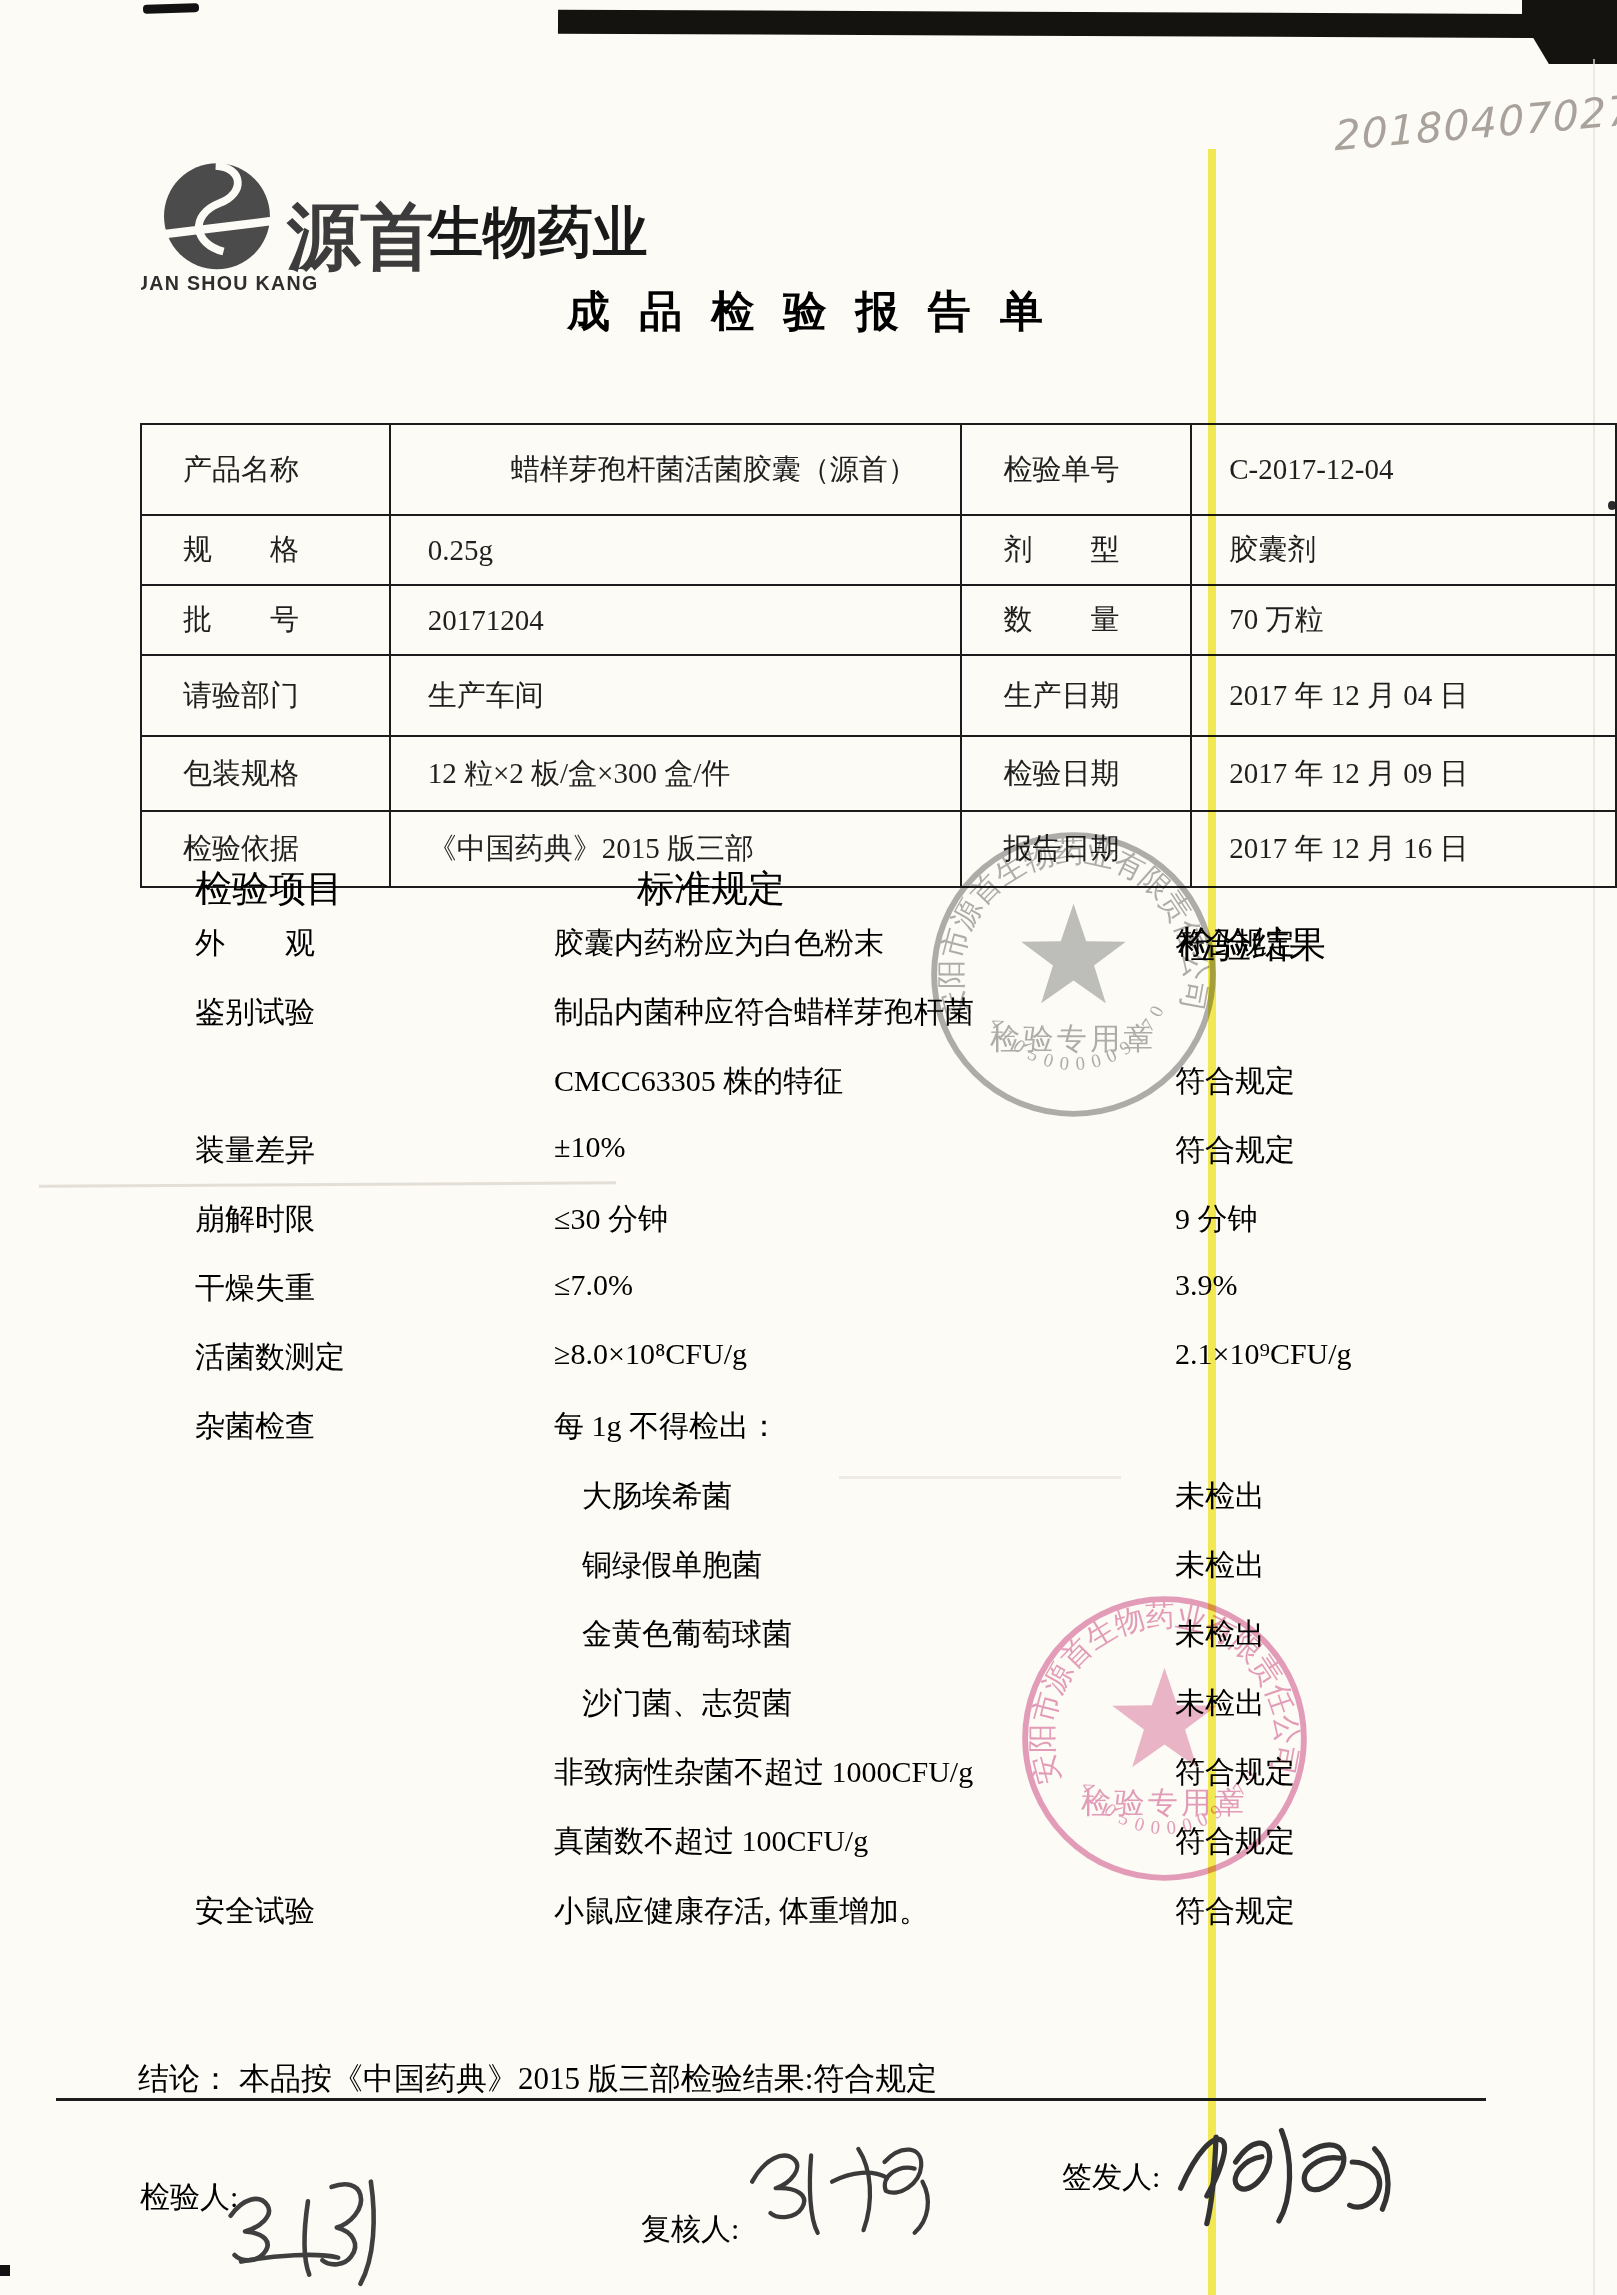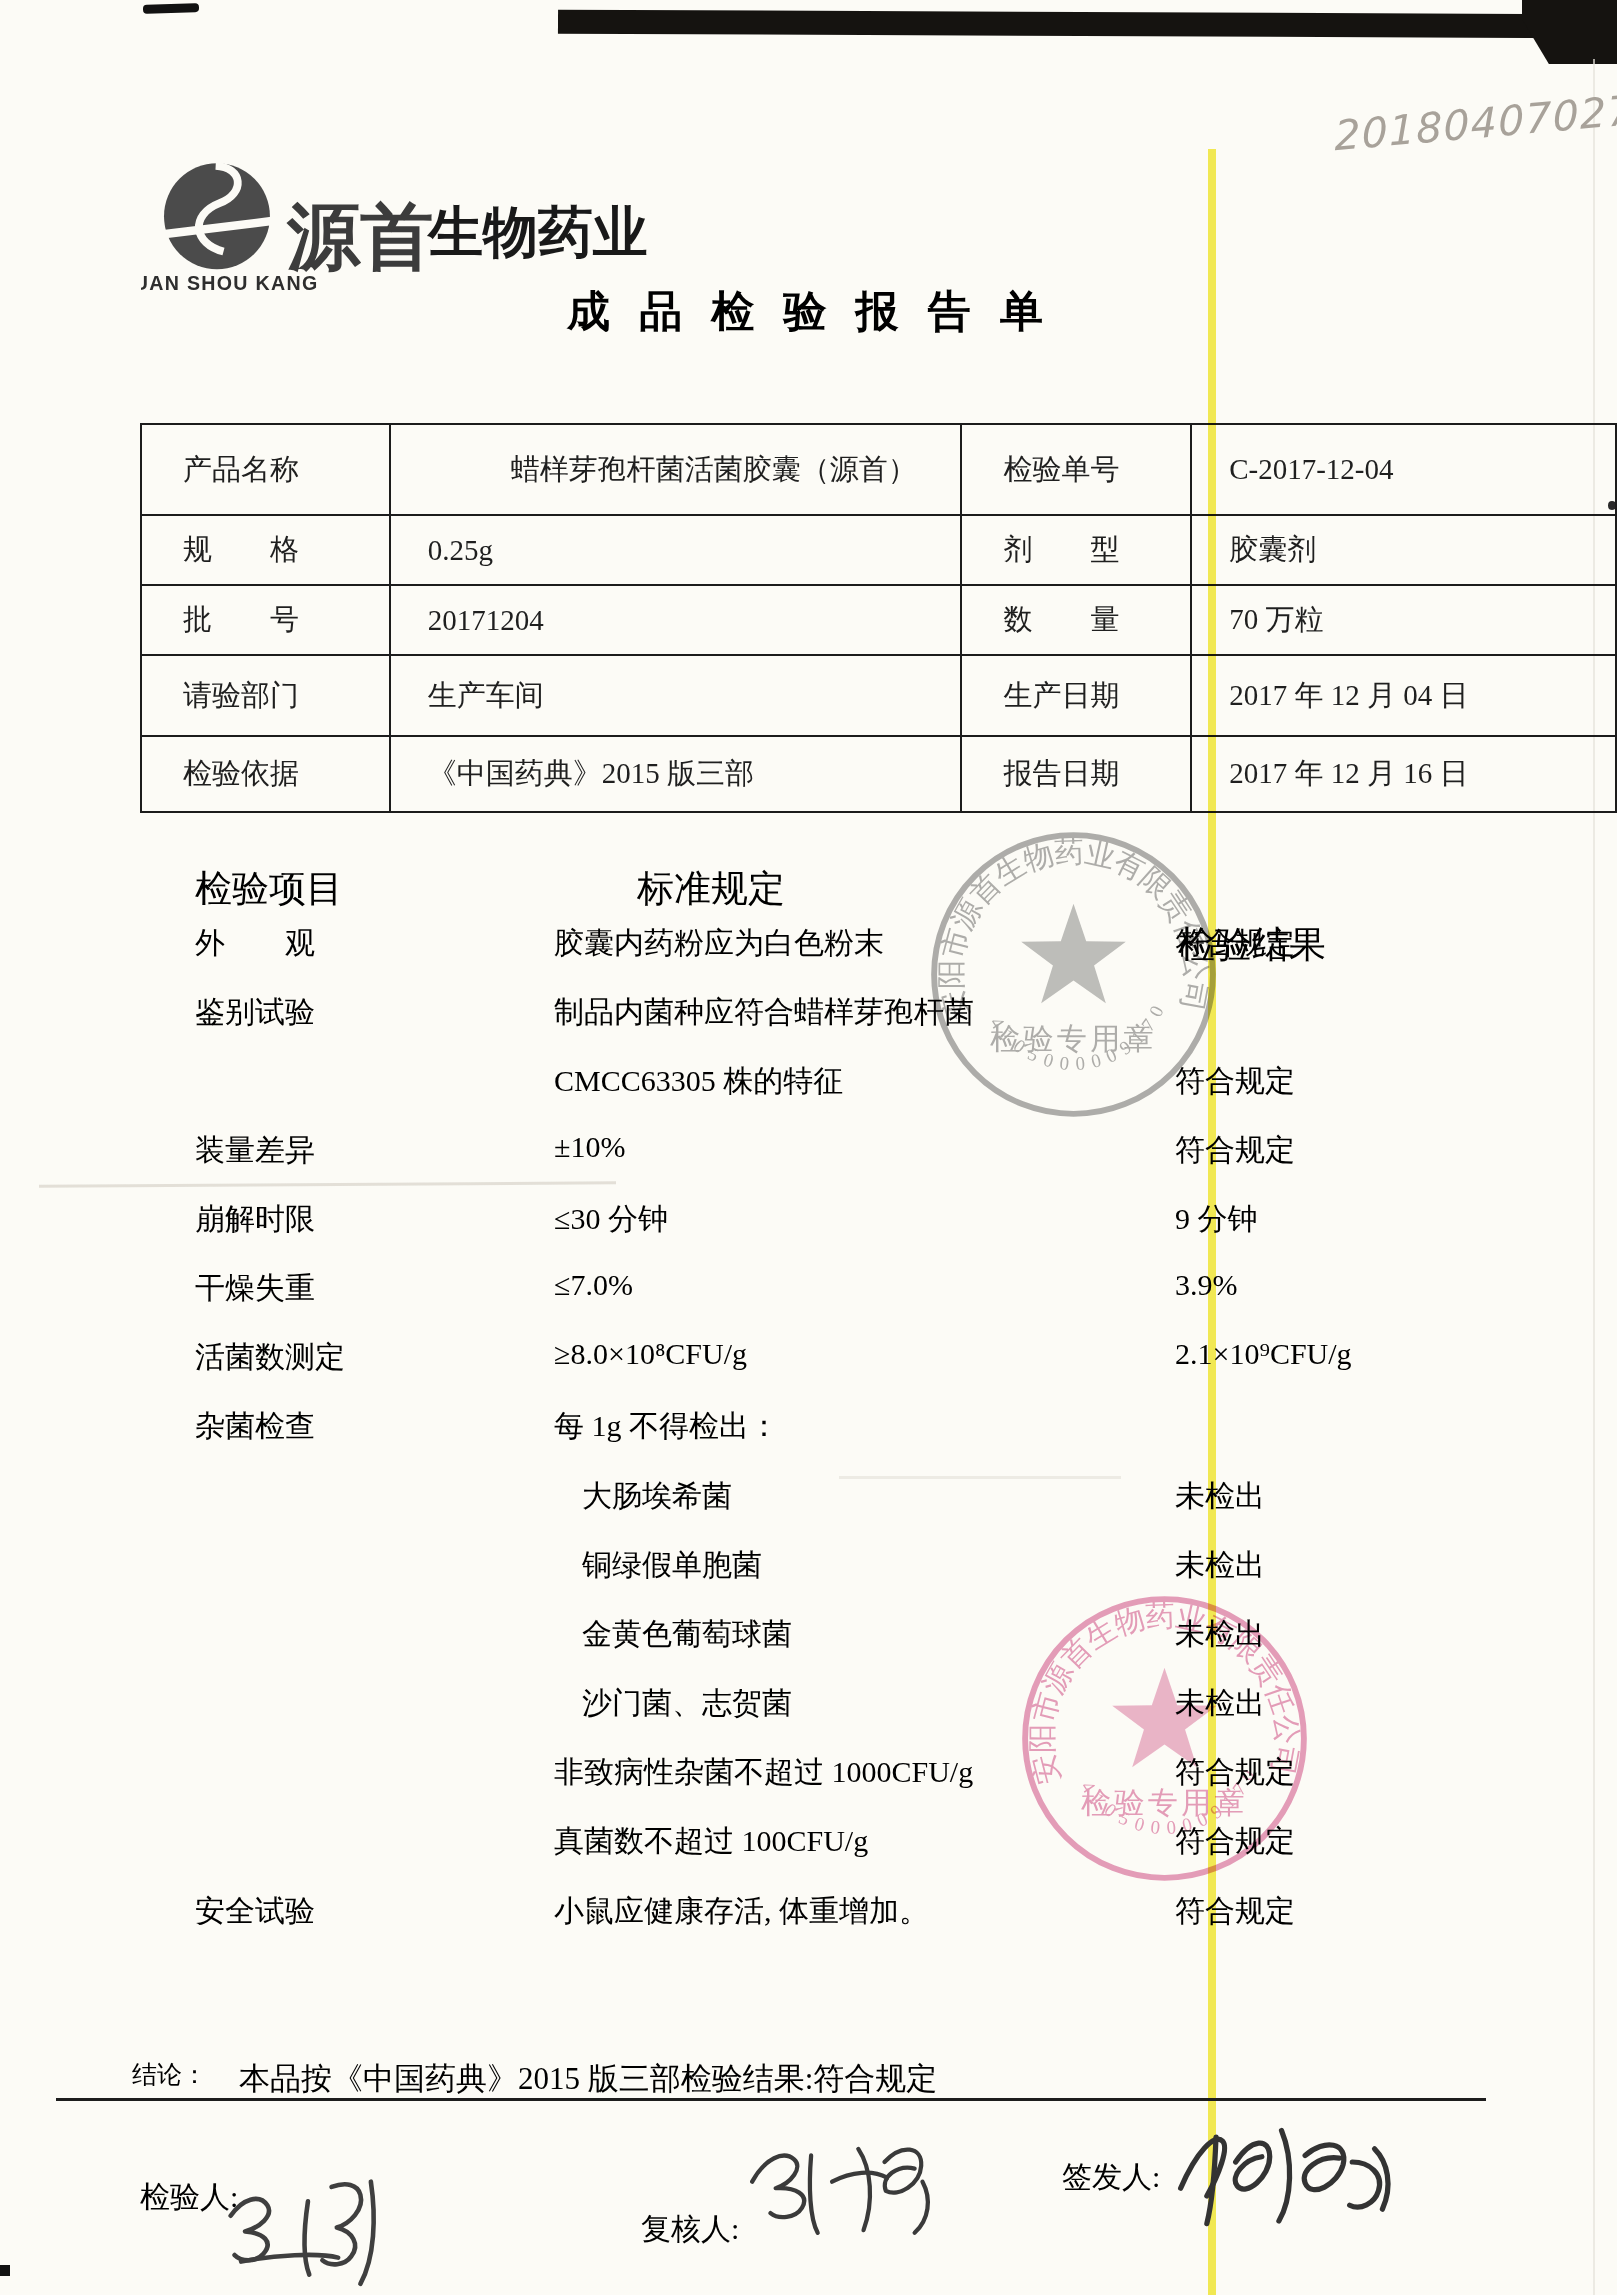--- a/index.html
+++ b/index.html
@@ -46,21 +46,21 @@
   .indent .res-std{left:582px;}
   .res-val{left:1175px;}
 
   
   .stamp{mix-blend-mode:multiply;pointer-events:none;}
   #stamp1{left:923px;top:824px;opacity:.62;}
   #stamp2{left:1014px;top:1588px;opacity:.8;}
   .stamp text{font-family:"Liberation Serif","DejaVu Serif",serif;}
 
   
-  #concl-label{left:132px;top:2058px;font-size:25px;}
+  #concl-label{left:138px;top:2058px;font-size:31px;}
   #concl-text{left:239px;top:2058px;font-size:31px;white-space:nowrap;}
   #concl-rule{left:56px;top:2098px;width:1430px;height:3.3px;background:#1d1d1d;}
   .sig-label{font-size:30px;white-space:nowrap;}
   #sig1-label{left:140px;top:2177px;}
   #sig2-label{left:641px;top:2174px;margin-top:35px;}
   #sig3-label{left:1062px;top:2157px;}
   #signatures{left:0;top:0;}
 </style>
 </head>
 <body>
@@ -111,20 +111,26 @@
       <td class="lc">数　　量</td>
       <td class="vc">70 万粒</td>
     </tr>
     <tr>
       <td class="lc" style="height:77px">请验部门</td>
       <td class="vc">生产车间</td>
       <td class="lc">生产日期</td>
       <td class="vc">2017 年 12 月 04 日</td>
     </tr>
     <tr>
+      <td class="lc" style="height:71px">包装规格</td>
+      <td class="vc">12 粒×2 板/盒×300 盒/件</td>
+      <td class="lc">检验日期</td>
+      <td class="vc">2017 年 12 月 09 日</td>
+    </tr>
+    <tr>
       <td class="lc" style="height:72px">检验依据</td>
       <td class="vc">《中国药典》2015 版三部</td>
       <td class="lc">报告日期</td>
       <td class="vc">2017 年 12 月 16 日</td>
     </tr>
   </tbody>
     </table>
 
   <div class="abs t res-head" style="left:195px;top:864px">检验项目</div>
   <div class="abs t res-head" style="left:637px;top:864px">标准规定</div>

